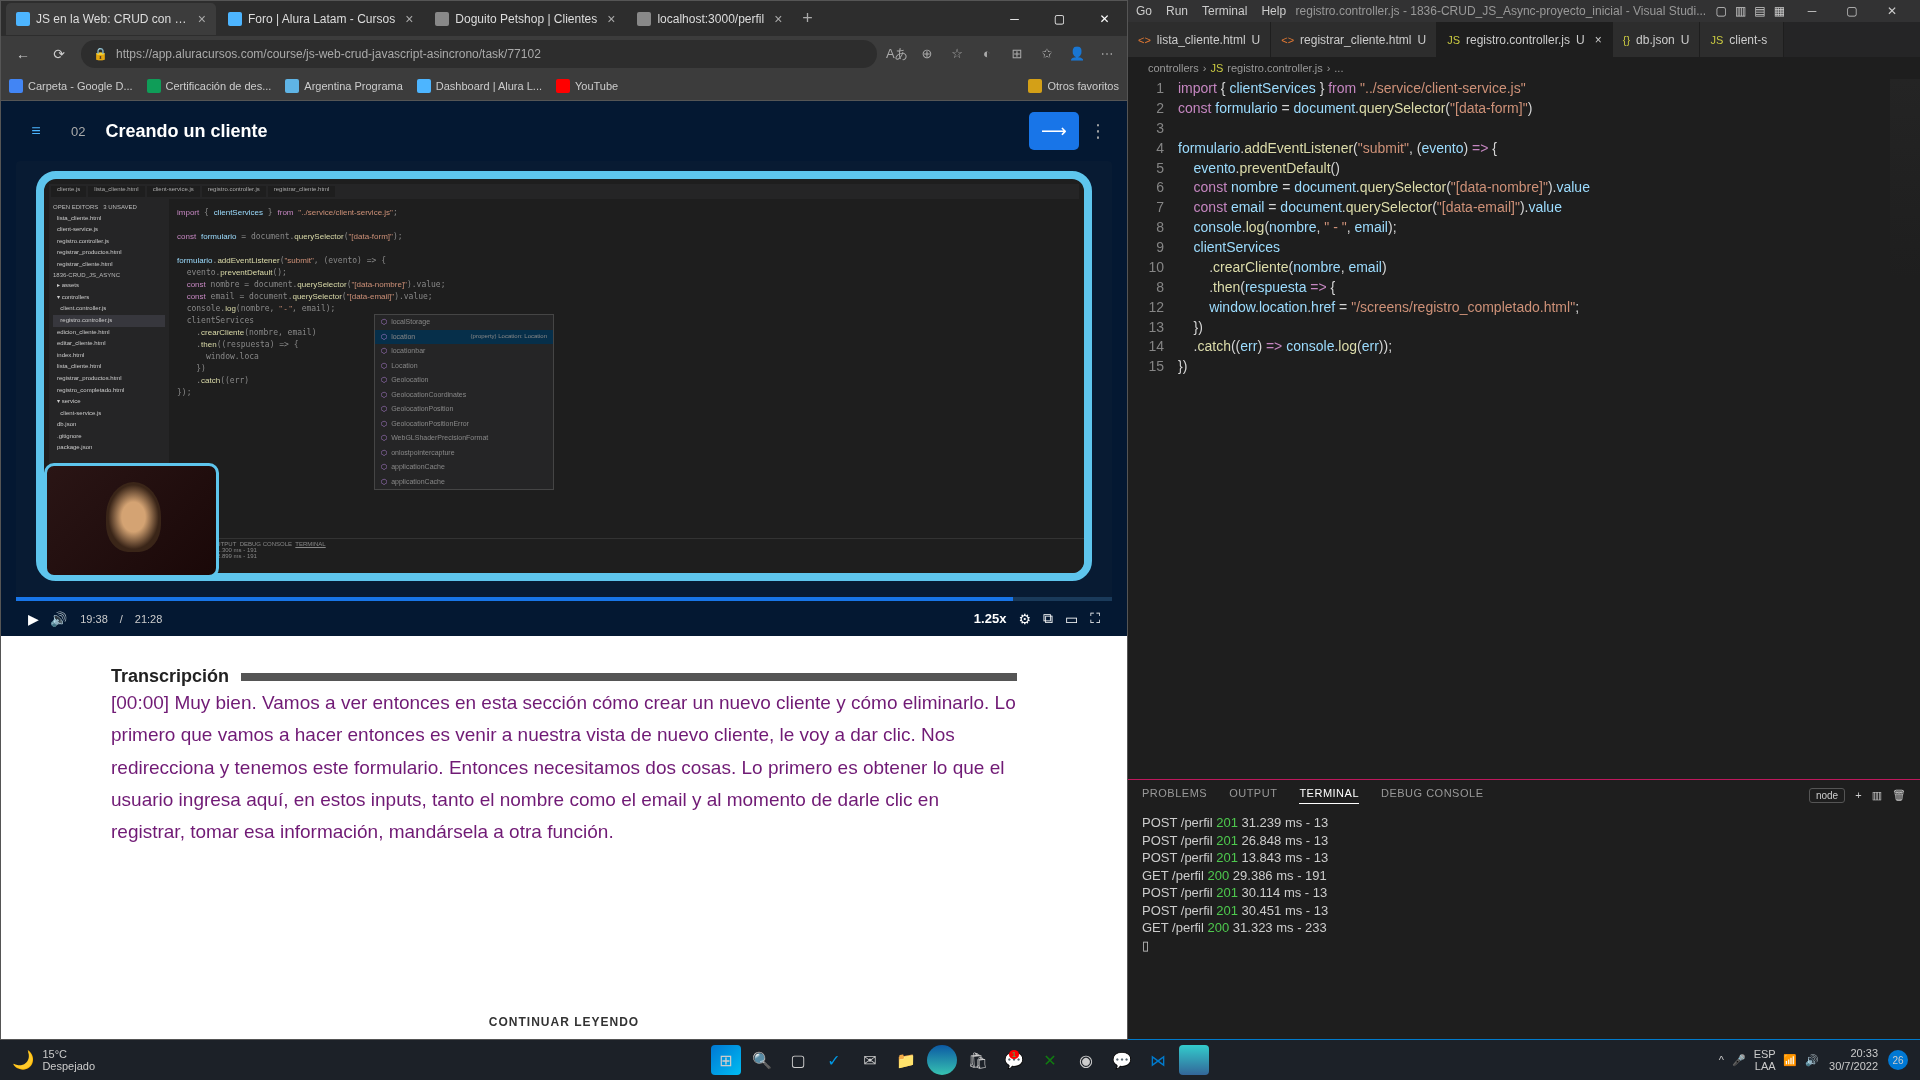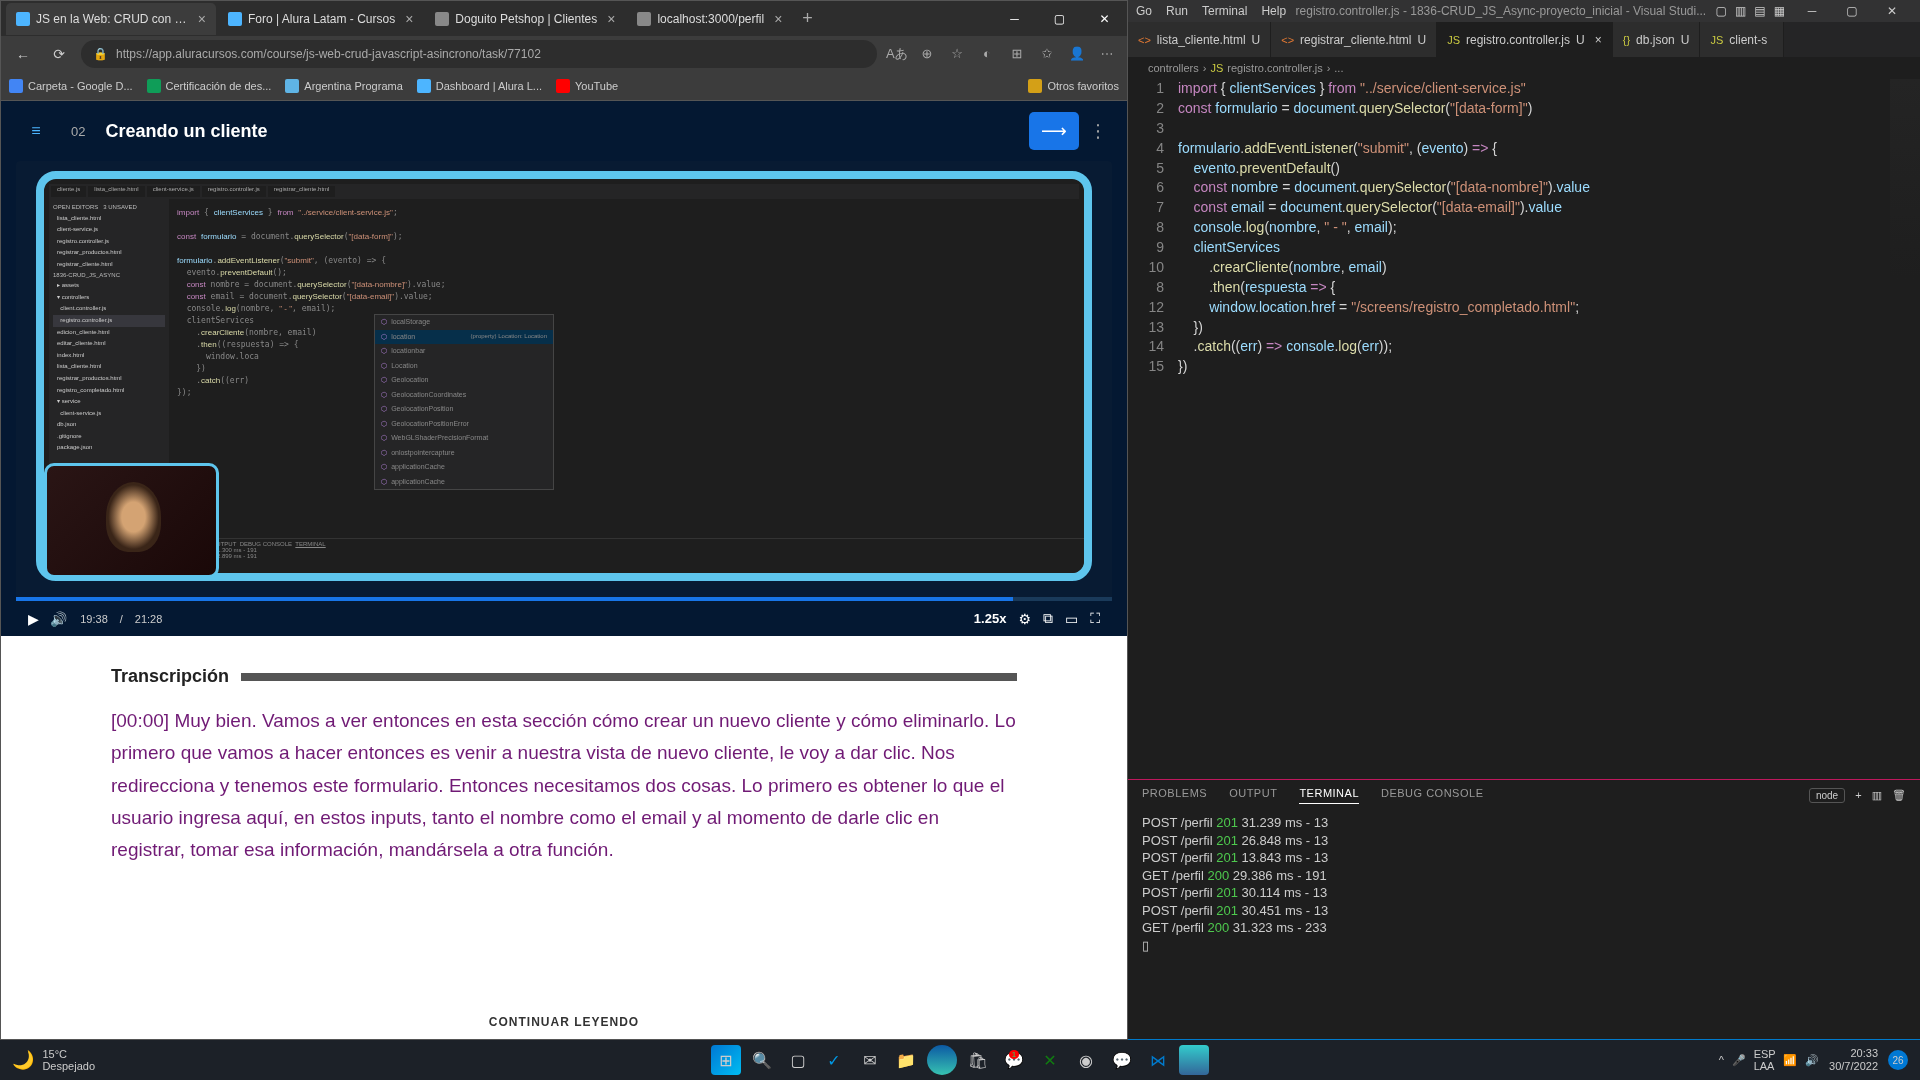--- a/index.html
+++ b/index.html
@@ -54,21 +54,21 @@
 .pip-face{position:absolute;left:35%;top:15%;width:55px;height:70px;background:radial-gradient(ellipse,#d4a373 30%,#3a2518 65%);border-radius:50% 50% 40% 40%}
 .vf-terminal{position:absolute;bottom:0;left:125px;right:0;height:35px;background:#1e1e1e;border-top:1px solid #333;font-size:6px;padding:2px 6px;color:#888}
 .video-controls{position:absolute;bottom:0;left:0;right:0;height:35px;background:#041832;display:flex;align-items:center;padding:0 12px;gap:12px}
 .progress{position:absolute;bottom:35px;left:0;right:0;height:4px;background:#1a3a5a}
 .progress-fill{height:100%;width:91%;background:#1875e8}
 .vc-btn{color:#fff;font-size:14px}
 .vc-time{color:#ccc;font-size:11px}
 .vc-right{margin-left:auto;display:flex;gap:12px;align-items:center}
 .speed{color:#fff;font-size:13px;font-weight:600}
 .transcript{background:#fff;padding:30px 110px 50px;height:calc(100% - 535px);position:relative}
-.trans-title{font-size:18px;font-weight:700;color:#222;margin-bottom:18px;display:flex;align-items:center;gap:12px}
+.trans-title{font-size:18px;font-weight:700;color:#222;margin-bottom:0;display:flex;align-items:center;gap:12px}
 .trans-line{flex:1;height:8px;background:#555}
 .trans-text{color:#701a75;font-size:19px;line-height:1.7}
 .continue{position:absolute;bottom:10px;left:50%;transform:translateX(-50%);font-size:12px;font-weight:600;color:#333;letter-spacing:1px}
 
 .vscode{position:absolute;left:1128px;top:0;right:0;height:1040px;background:#1e1e1e}
 .vs-menubar{height:22px;display:flex;align-items:center;padding:0 8px;gap:7px;font-size:12px;color:#ccc;background:#323233}
 .vs-title-center{margin:8px auto;font-size:12px;color:#999}
 .vs-title-icons{display:flex;gap:8px}
 .vs-win{display:flex;gap:0}
 .vs-win-btn{width:40px;text-align:center}
@@ -481,21 +481,21 @@
     <div class="tb-ic" style="color:#107c10">✕</div>
     <div class="tb-ic">◉</div>
     <div class="tb-ic" style="color:#5865f2">💬</div>
     <div class="tb-ic" style="color:#007acc">⋈</div>
     <div class="tb-ic" style="background:linear-gradient(#3cc,#369)"></div>
   </div>
   <div class="tb-right">
     <div class="tray">
       <span>^</span>
       <span>🎤</span>
-      <div style="text-align:left;line-height:1.1">
+      <div style="text-align:right;line-height:1.1">
         <div>ESP</div>
         <div>LAA</div>
       </div>
       <span>📶</span>
       <span>🔊</span>
     </div>
     <div class="datetime">
       <div>20:33</div>
       <div>30/7/2022</div>
     </div>

